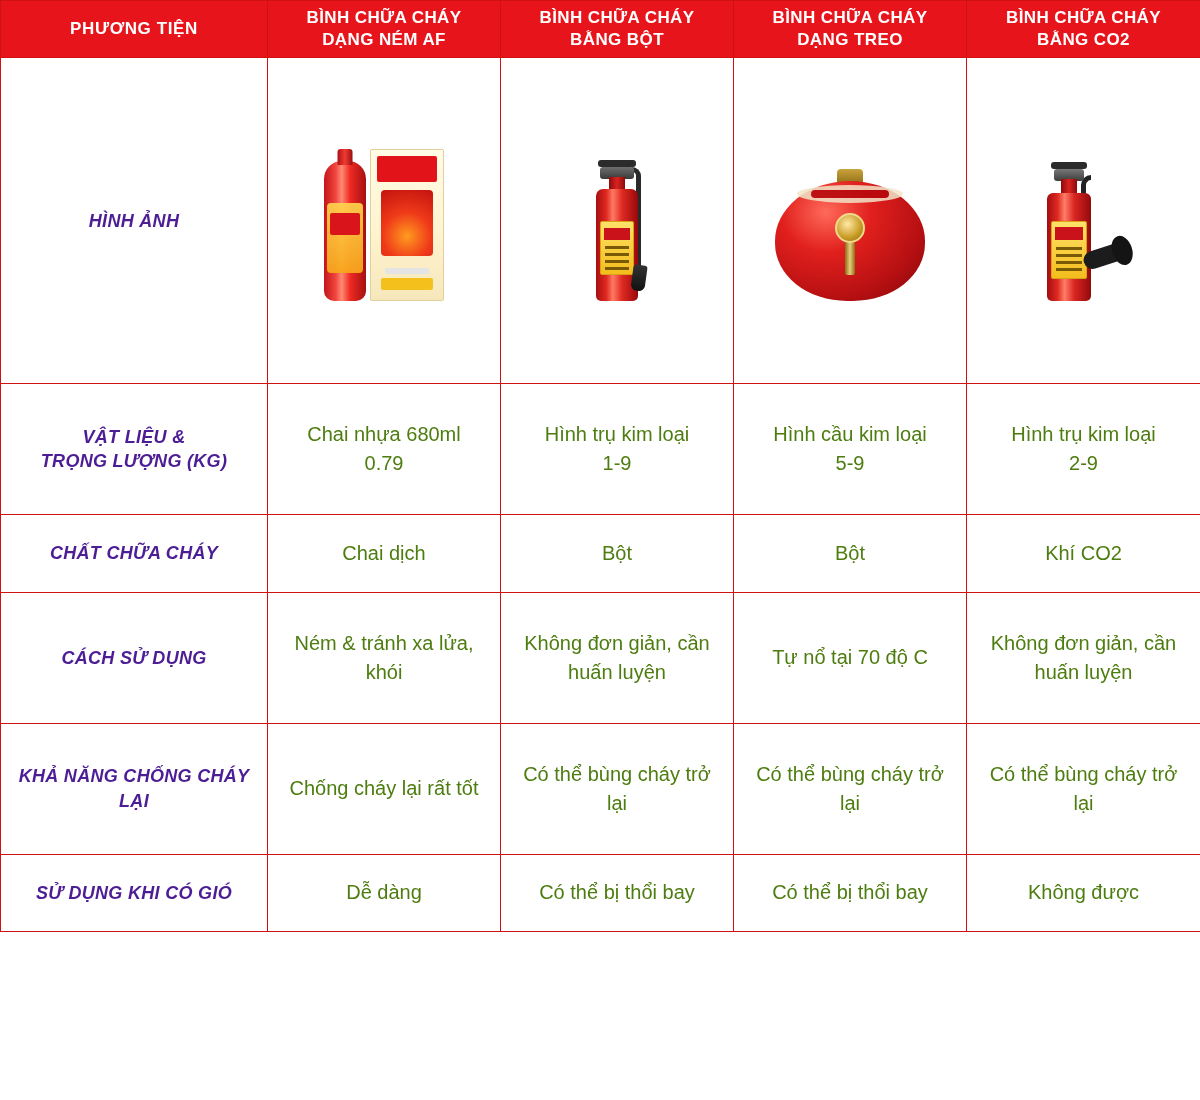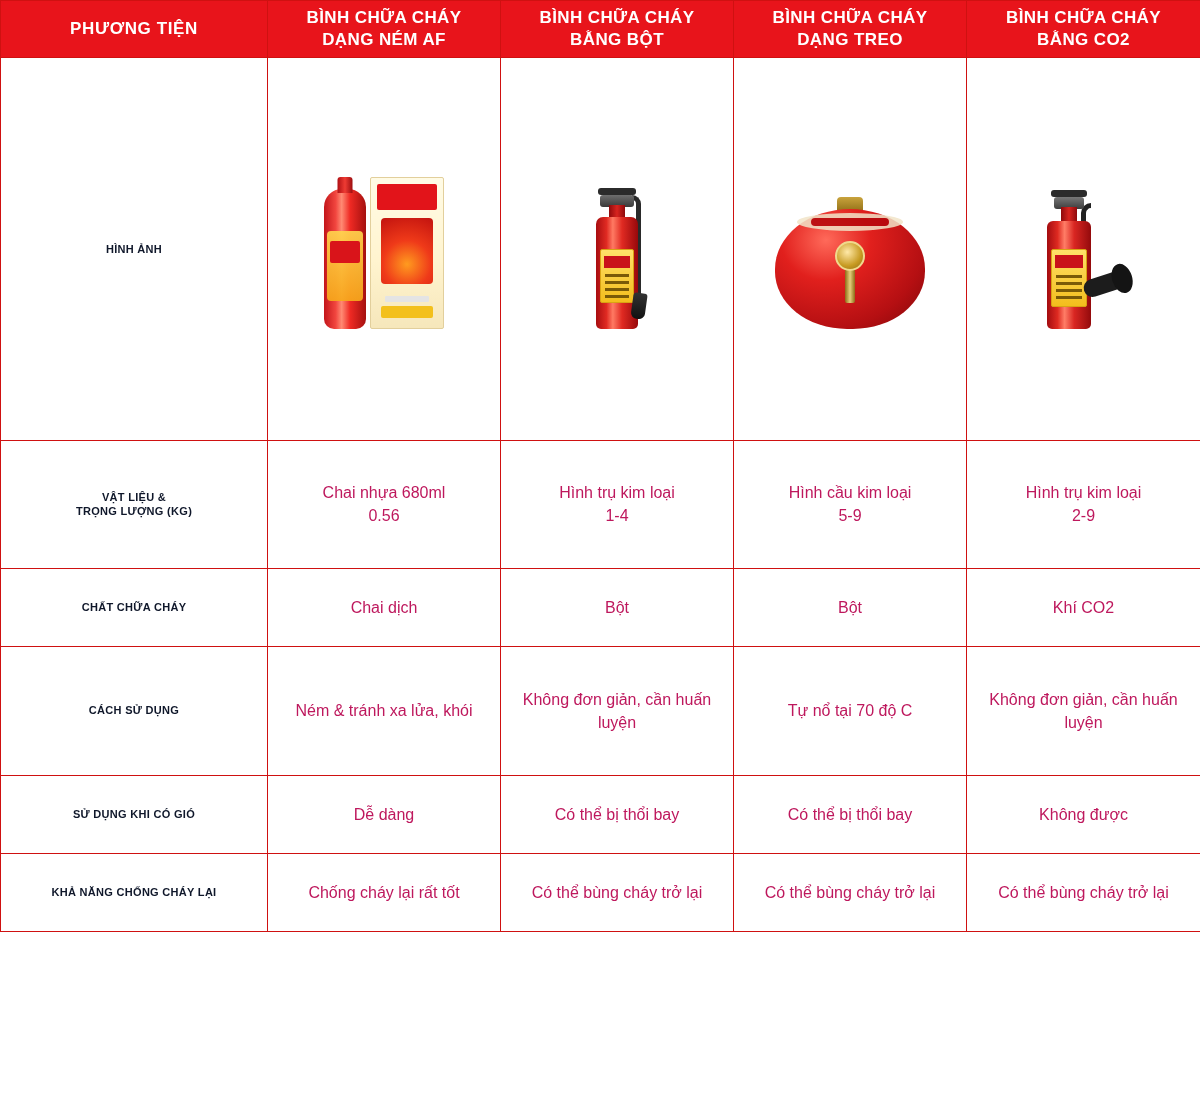--- a/index.html
+++ b/index.html
@@ -41,30 +41,31 @@
     letter-spacing: 0.6px;
   }
   col.c0 { width: 267px; }
   col.c1 { width: 233px; }
   col.c2 { width: 233px; }
   col.c3 { width: 233px; }
   col.c4 { width: 234px; }
 
   td.rowlabel {
     font-weight: bold;
-    font-size: 11px;
+    font-size: 18px;
     letter-spacing: 0.3px;
     line-height: 1.35;
-    color: #0f172a;
+    color: #4c1d95;
     text-transform: uppercase;
+    font-style: italic;
   }
   td.val {
-    font-size: 16px;
+    font-size: 20px;
     line-height: 1.45;
-    color: #be185d;
+    color: #4d7c0f;
     font-weight: 400;
   }
   tr.imgrow td { padding: 8px 6px; }
 
   
   .prod {
     display: flex;
     align-items: flex-end;
     justify-content: center;
     height: 160px;
@@ -388,25 +389,25 @@
       </td>
     </tr>
 
     <tr>
       <td class="rowlabel">
         <div>VẬT LIỆU &amp;</div>
         <div>TRỌNG LƯỢNG (Kg)</div>
       </td>
       <td class="val">
           <div>Chai nhựa 680ml</div>
-          <div>0.56</div>
+          <div>0.79</div>
         </td>
       <td class="val">
           <div>Hình trụ kim loại</div>
-          <div>1-4</div>
+          <div>1-9</div>
         </td>
       <td class="val">
           <div>Hình cầu kim loại</div>
           <div>5-9</div>
         </td>
       <td class="val">
           <div>Hình trụ kim loại</div>
           <div>2-9</div>
         </td>
     </tr>
@@ -425,30 +426,30 @@
       <td class="val">Không đơn giản, cần huấn luyện</td>
       <td class="val">Tự nổ tại 70 độ C</td>
       <td class="val">Không đơn giản, cần huấn luyện</td>
     </tr>
 
 
 
 
 
     <tr>
+      <td class="rowlabel">KHẢ NĂNG CHỐNG CHÁY LẠI</td>
+      <td class="val">Chống cháy lại rất tốt</td>
+      <td class="val">Có thể bùng cháy trở lại</td>
+      <td class="val">Có thể bùng cháy trở lại</td>
+      <td class="val">Có thể bùng cháy trở lại</td>
+    </tr>
+
+    <tr>
       <td class="rowlabel">SỬ DỤNG KHI CÓ GIÓ</td>
       <td class="val">Dễ dàng</td>
       <td class="val">Có thể bị thổi bay</td>
       <td class="val">Có thể bị thổi bay</td>
       <td class="val">Không được</td>
     </tr>
 
-    <tr>
-      <td class="rowlabel">KHẢ NĂNG CHỐNG CHÁY LẠI</td>
-      <td class="val">Chống cháy lại rất tốt</td>
-      <td class="val">Có thể bùng cháy trở lại</td>
-      <td class="val">Có thể bùng cháy trở lại</td>
-      <td class="val">Có thể bùng cháy trở lại</td>
-    </tr>
-
 
   </tbody>
 </table>
 
 </body></html>

